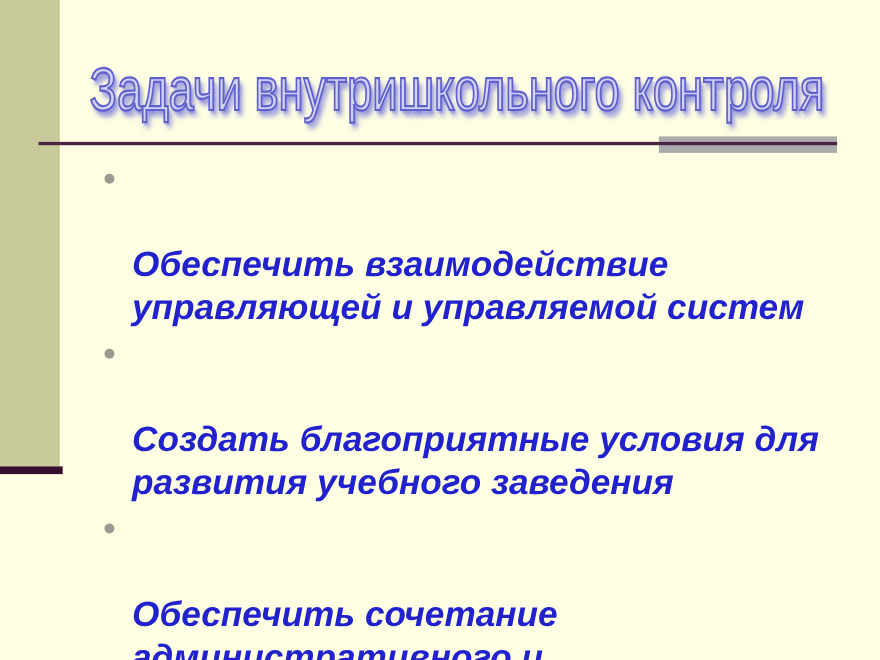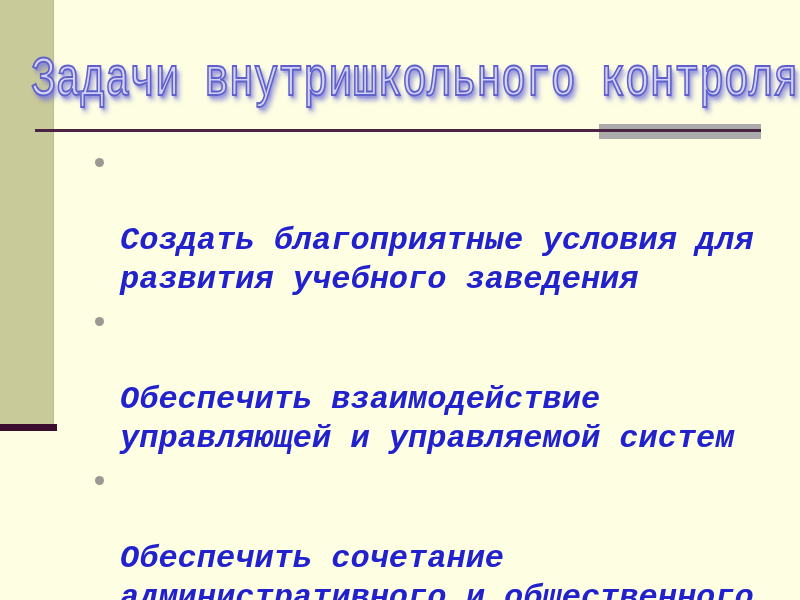--- a/index.html
+++ b/index.html
@@ -6,21 +6,21 @@
     margin: 0;
     padding: 0;
     background: #555;
   }
   .slide {
     position: relative;
     width: 800px;
     height: 600px;
     background: #fefee3;
     overflow: hidden;
-    font-family: Liberation Mono, monospace;
+    font-family: Liberation Sans, sans-serif;
   }
 
   
   .side-band {
     position: absolute;
     left: 0; top: 0;
     width: 53px; height: 424px;
     background: #c9ca99;
     border-right: 1px solid #bcbd8e;
   }
@@ -109,27 +109,27 @@
   <div class="title-wrap">
     <div class="slide-title">Задачи внутришкольного контроля</div>
   </div>
 
   <div class="title-gray-bar"></div>
   <div class="title-rule"></div>
 
   <ul class="bullet-list">
     <li class="bullet-item">
       <span class="bullet-dot"></span>
-      <span>Создать благоприятные условия для
-развития учебного заведения</span>
+      <span>Обеспечить взаимодействие
+управляющей и управляемой систем</span>
     </li>
     <li class="bullet-item">
       <span class="bullet-dot"></span>
-      <span>Обеспечить взаимодействие
-управляющей и управляемой систем</span>
+      <span>Создать благоприятные условия для
+развития учебного заведения</span>
     </li>
     <li class="bullet-item">
       <span class="bullet-dot"></span>
       <span>Обеспечить сочетание
 административного и общественного
 контроля</span>
     </li>
 
   </ul>
 

